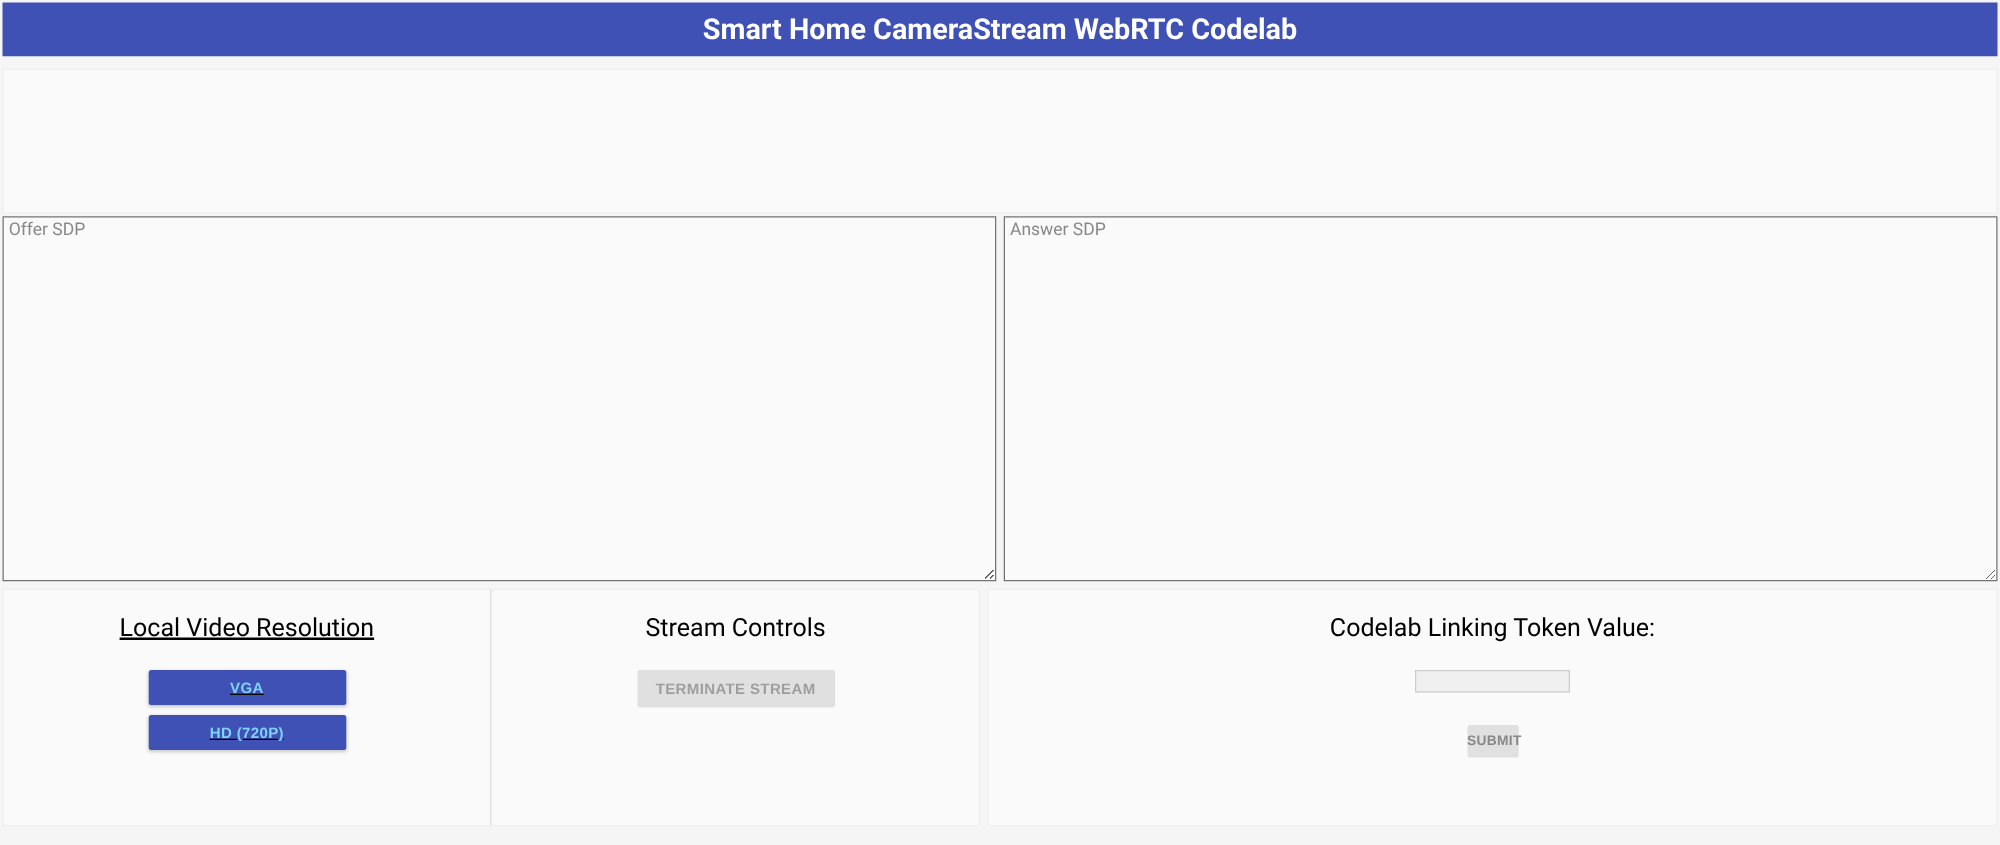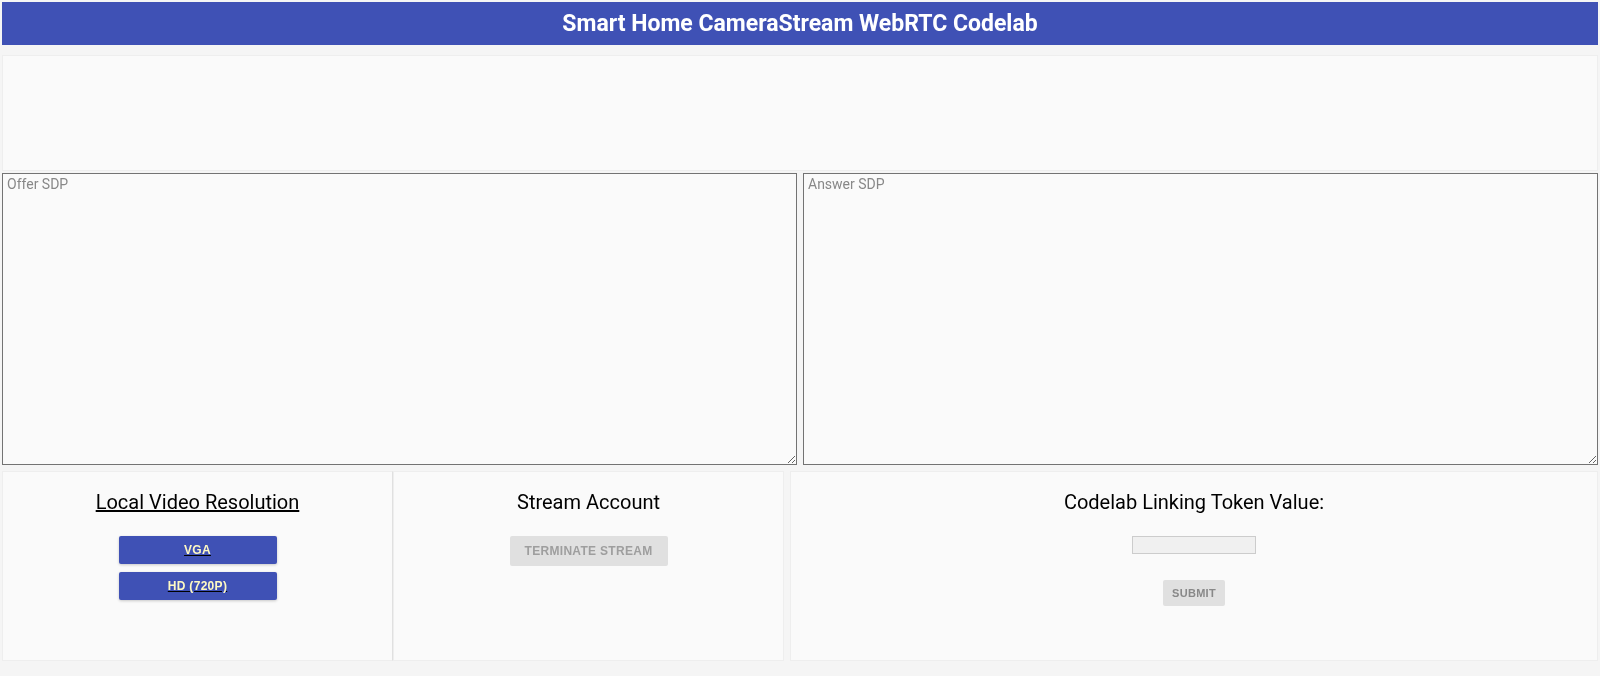--- a/index.html
+++ b/index.html
@@ -85,21 +85,21 @@
       font-weight: 400;
       color: #000;
       margin-bottom: 22px;
     }
     .btn-vga, .btn-hd, .btn-fullhd {
       display: block;
       margin: 0 auto 8px auto;
       width: 158px;
       height: 28px;
       background: #3f51b5;
-      color: #fef9c3;
+      color: #7dd3fc;
       border: none;
       font-size: 12px;
       font-weight: 700;
       letter-spacing: 0.3px;
       cursor: pointer;
       border-radius: 2px;
       text-transform: uppercase;
       box-shadow: 0 1px 3px rgba(0,0,0,0.2);
     }
     .btn-terminate {
@@ -123,21 +123,21 @@
       width: 124px;
       height: 18px;
       border: 1px solid #ccc;
       background: #f0f0f0;
       padding: 1px 3px;
       font-size: 12px;
     }
     .btn-submit {
       display: block;
       margin: 0 auto;
-      width: 62px;
+      width: 41px;
       height: 26px;
       background: #e0e0e0;
       color: #888;
       border: none;
       font-size: 11px;
       font-weight: 700;
       letter-spacing: 0.3px;
       cursor: pointer;
       border-radius: 2px;
       text-transform: uppercase;
@@ -163,21 +163,21 @@
 
 <div class="controls-row">
 
   <div class="control-panel panel-resolution">
     <div class="panel-title">Local Video Resolution</div>
     <button class="btn-vga">VGA</button>
     <button class="btn-hd">HD (720P)</button>
   </div>
 
   <div class="control-panel panel-stream">
-    <div class="panel-title">Stream Account</div>
+    <div class="panel-title">Stream Controls</div>
     <button class="btn-terminate" disabled="">TERMINATE STREAM</button>
   </div>
 
   <div class="control-panel panel-token">
     <div class="panel-title">Codelab Linking Token Value:</div>
     <input type="text" class="token-input" value="" style="">
     <button class="btn-submit">SUBMIT</button>
   </div>
 
 </div>

